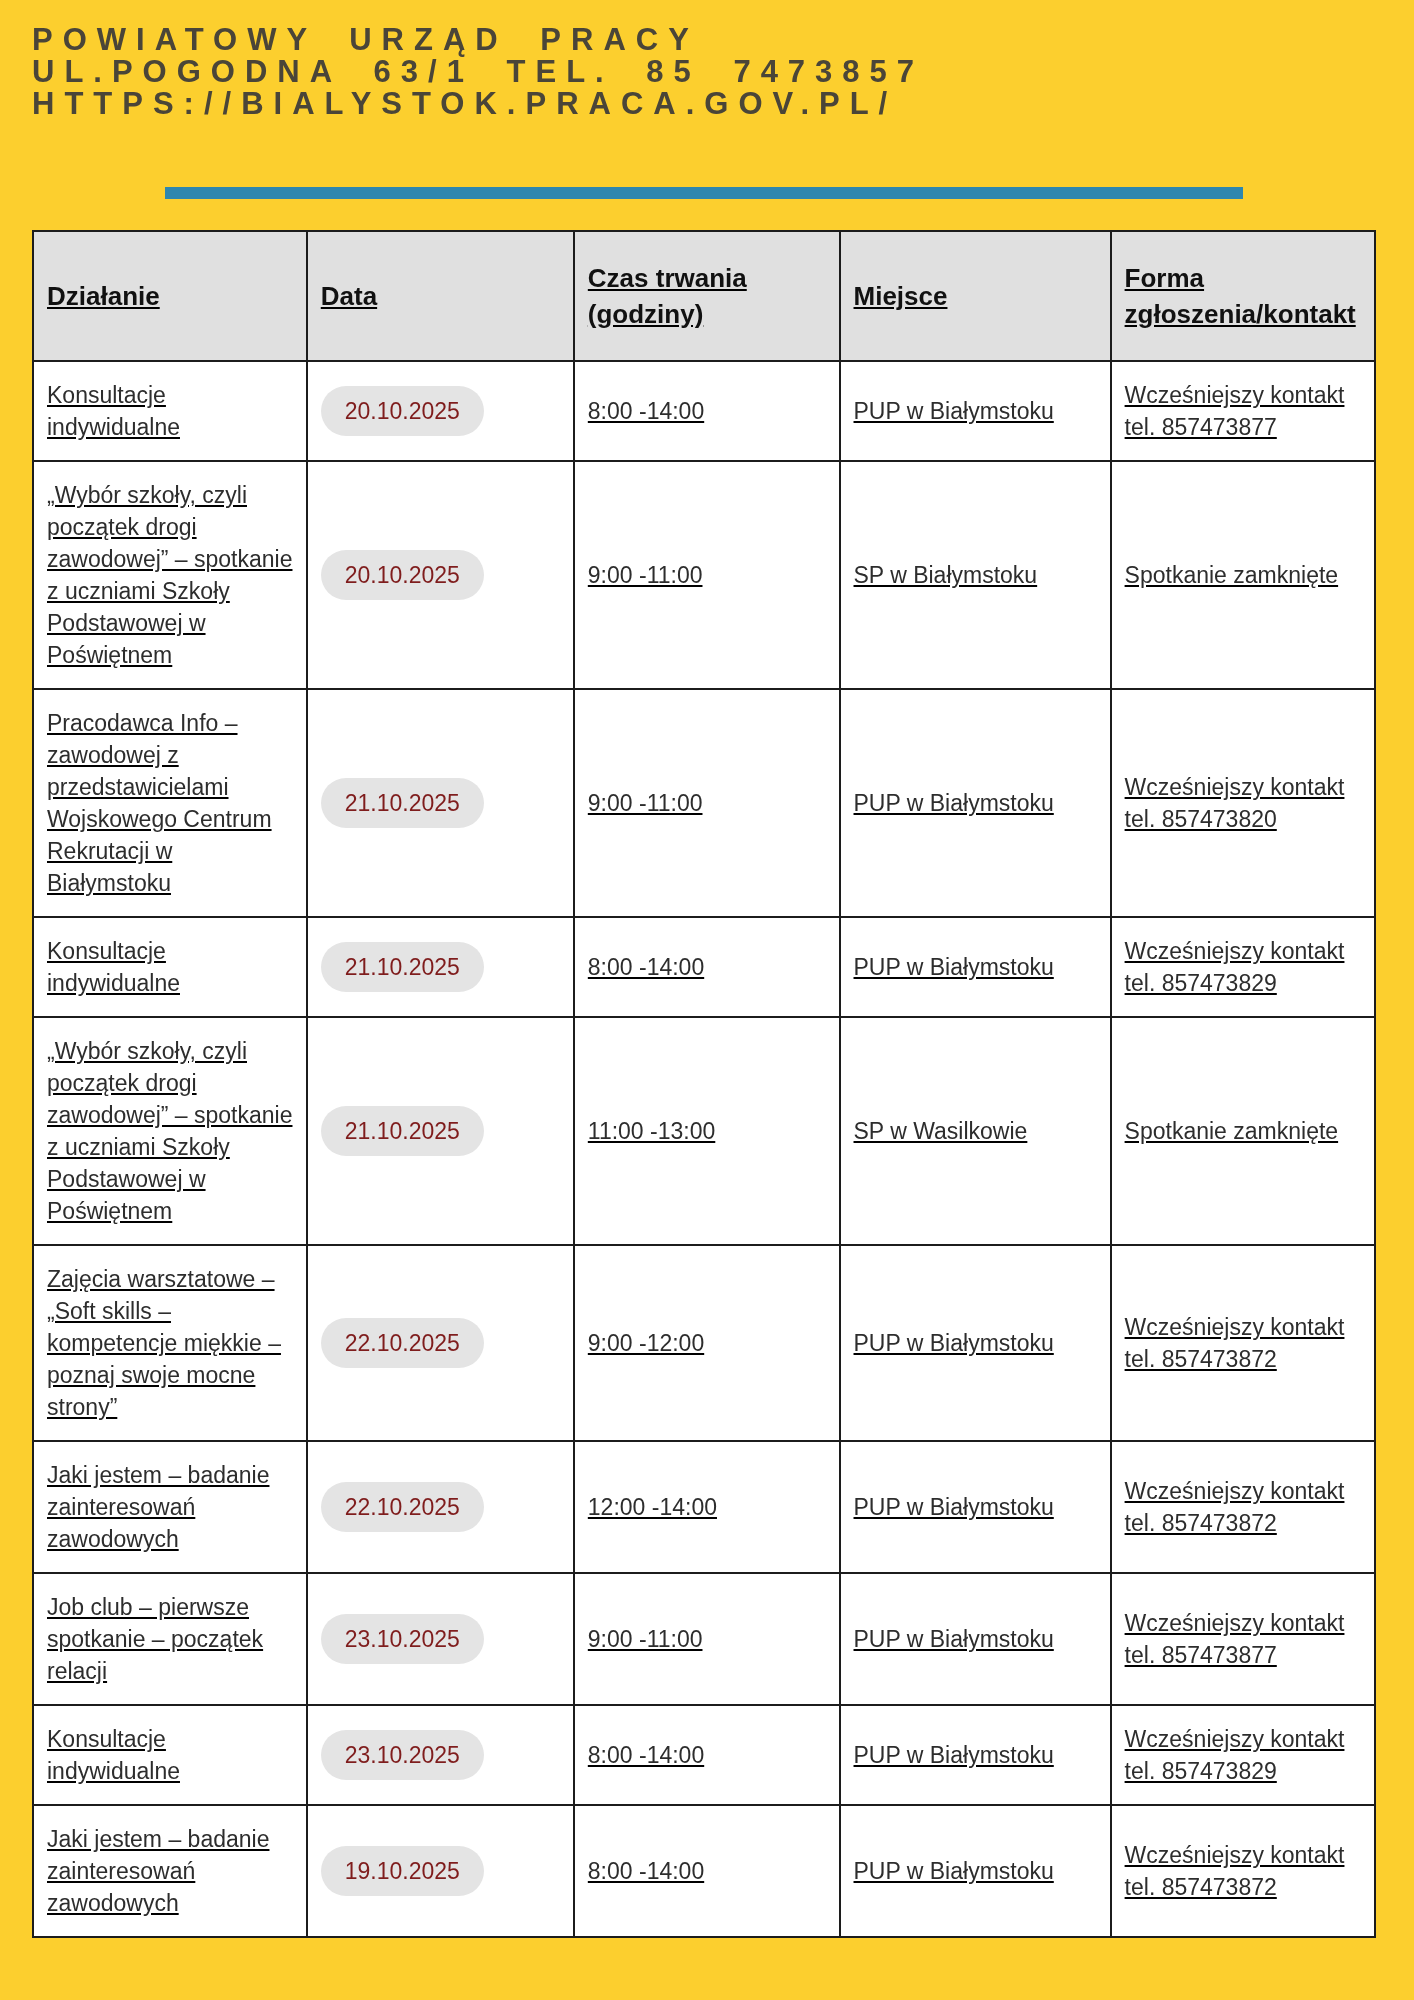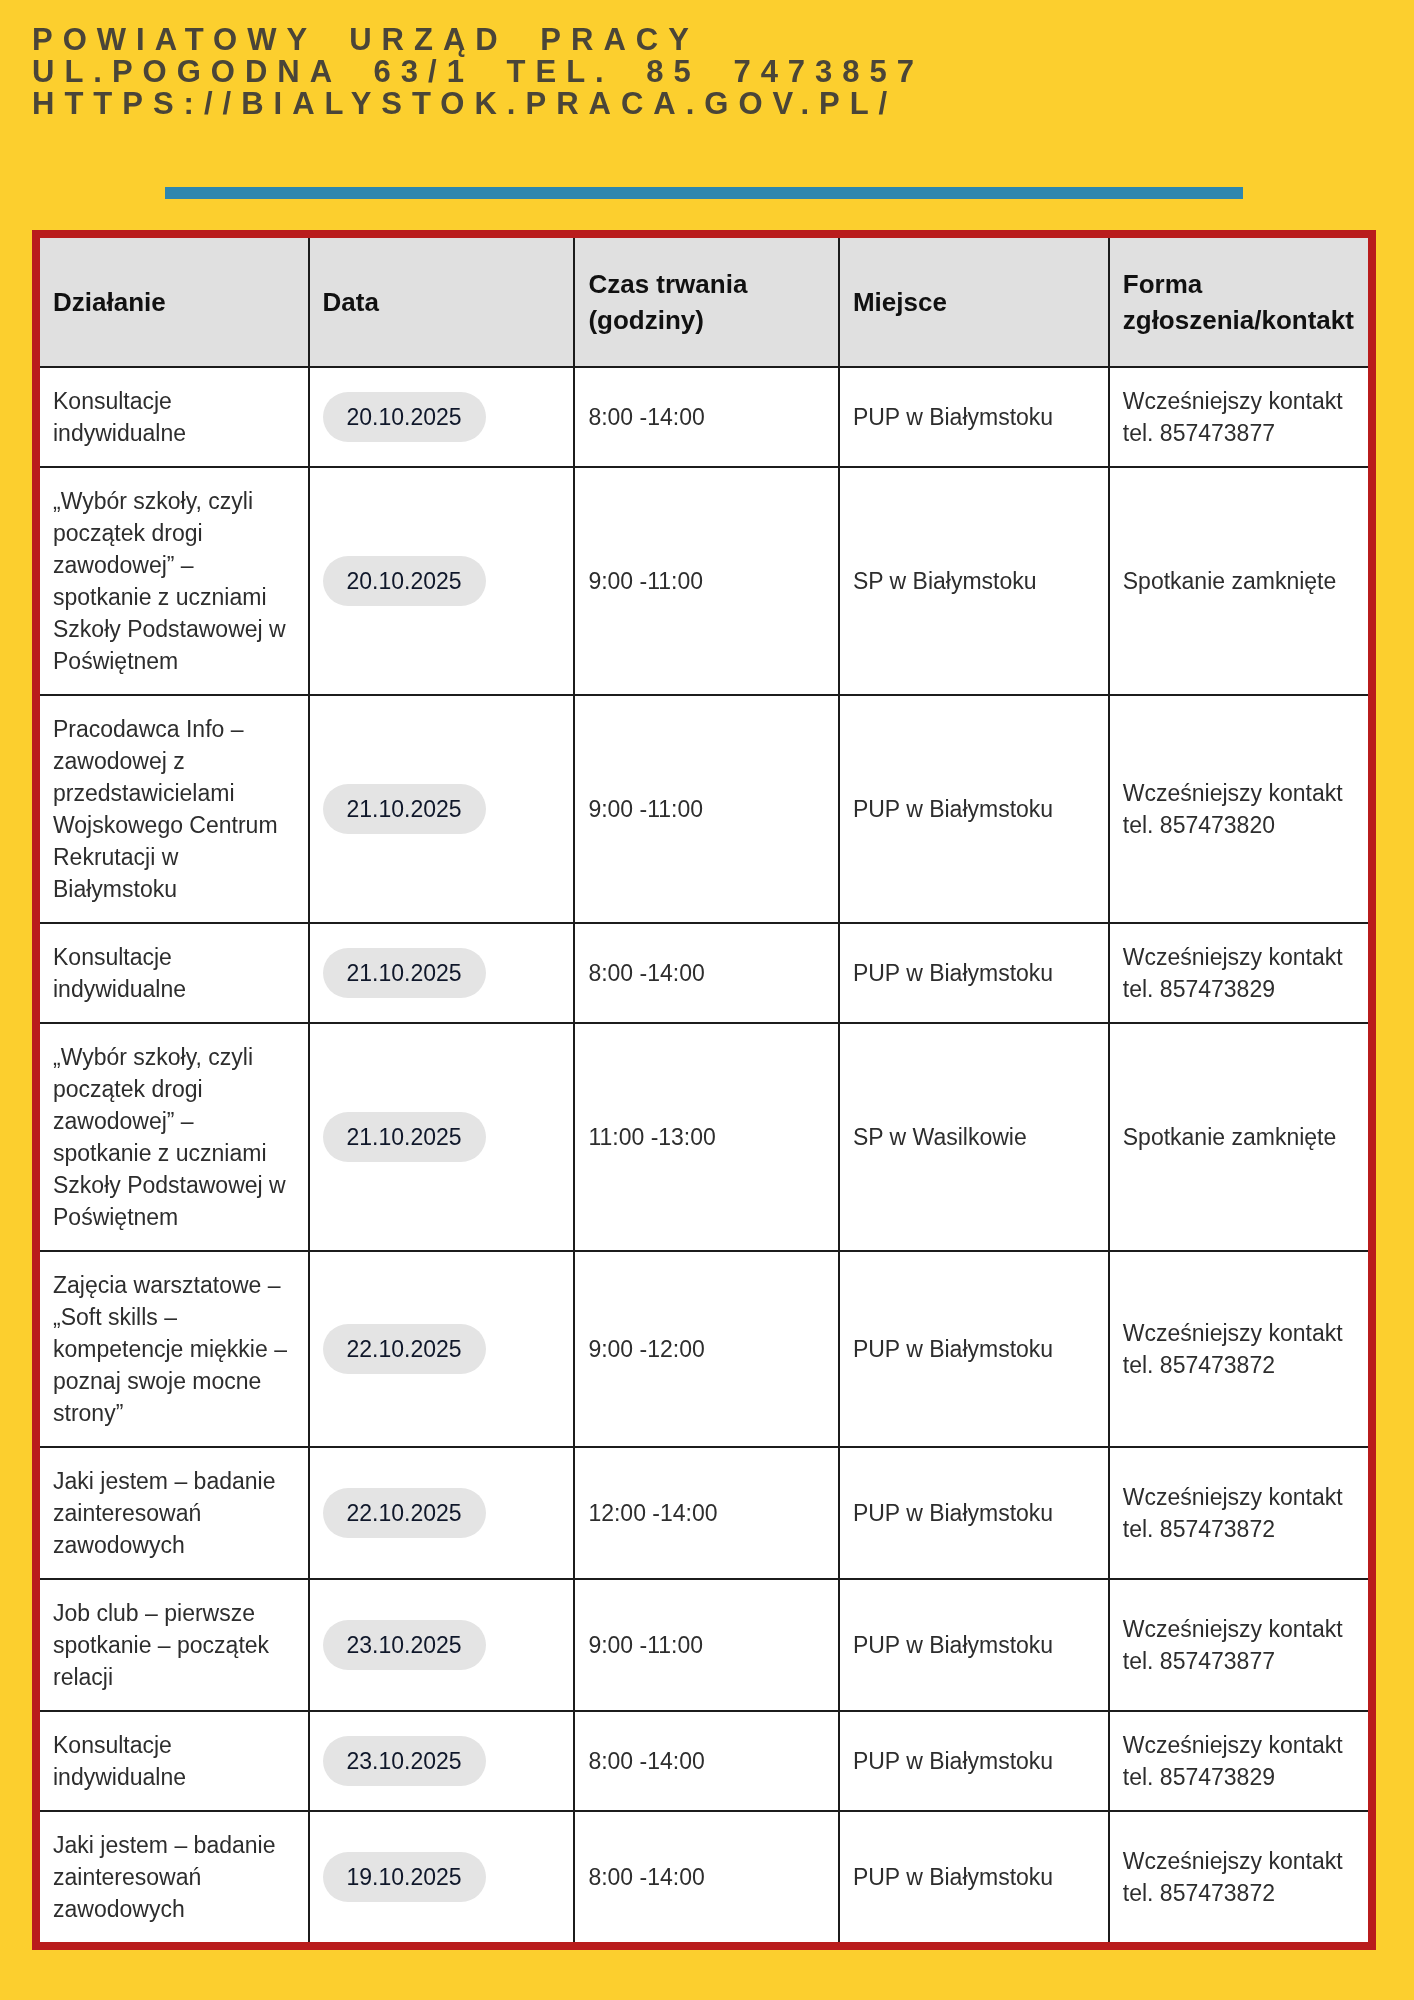--- a/index.html
+++ b/index.html
@@ -18,21 +18,21 @@
     letter-spacing:10px;word-spacing:14px;
     white-space:nowrap;
   }
   .divider-bar{
     width:1078px;height:12px;background:#2E87AE;
     margin:67px auto 0 auto;
   }
   table.schedule{
     width:100%;margin-top:31px;
     border-collapse:collapse;background:#ffffff;
-    border:8px solid #b91c1c;table-layout:fixed;
+    border:2px solid #b91c1c;table-layout:fixed;text-decoration:underline;
   }
   .schedule th,.schedule td{
     border:2px solid #1C1C1C;
     text-align:left;vertical-align:middle;
     padding:17px 13px;
     font-size:23px;line-height:32px;color:#2D2D2D;
     overflow-wrap:break-word;
   }
   .schedule th{
     background:#E0E0E0;color:#111111;
@@ -40,21 +40,21 @@
     padding-top:28px;padding-bottom:28px;
   }
   .col-action{width:20.4%;}
   .col-date{width:19.9%;}
   .col-time{width:19.8%;}
   .col-place{width:20.2%;}
   .col-contact{width:19.7%;}
   .date-pill{
     display:inline-block;background:#E4E4E4;
     border-radius:35px;padding:9px 24px;
-    color:#0f172a;
+    color:#7f1d1d;
   }
 </style>
 </head>
 <body>
 
 <div class="page">
 
   <div class="masthead">
     <div class="masthead-line">POWIATOWY URZĄD PRACY</div>
     <div class="masthead-line">UL.POGODNA 63/1 TEL. 85 7473857</div>

